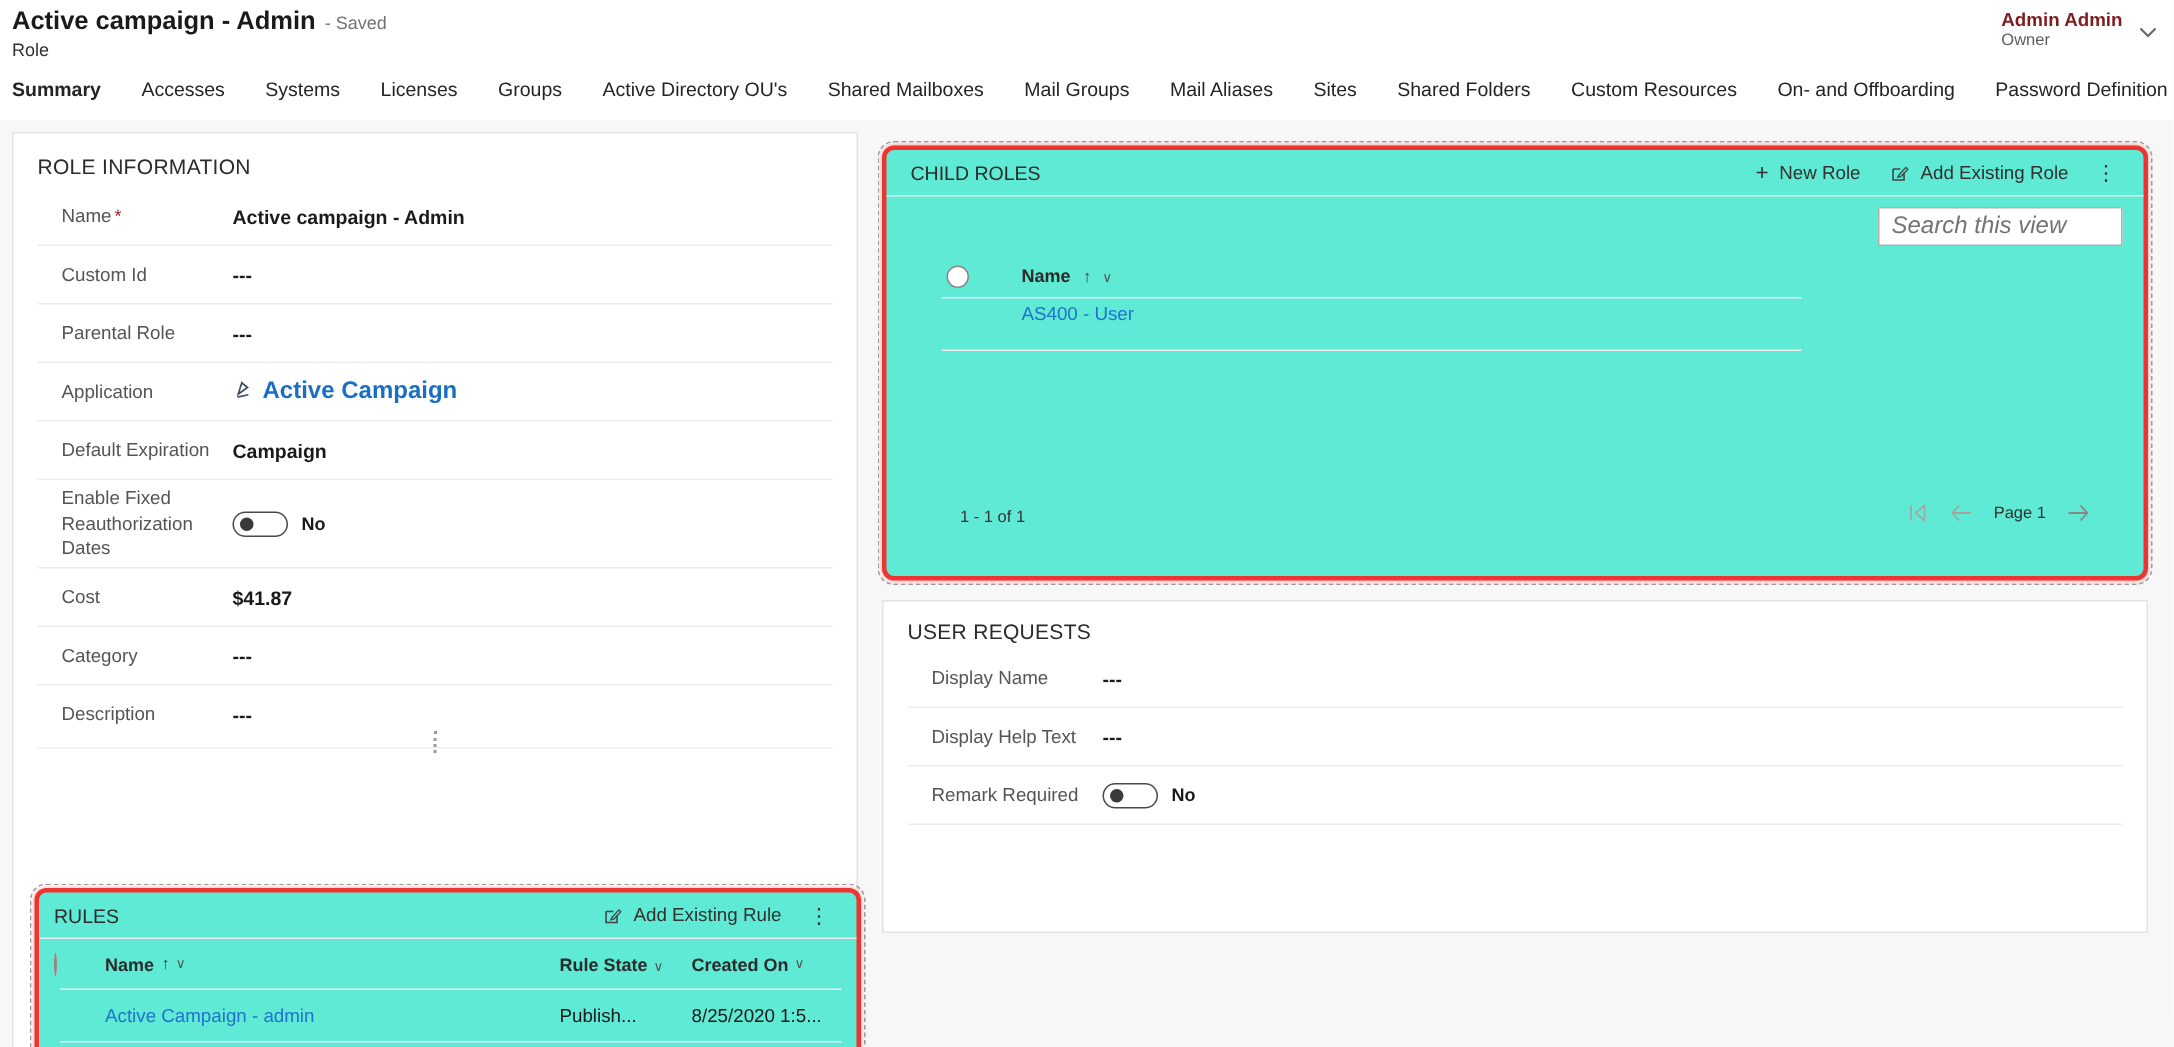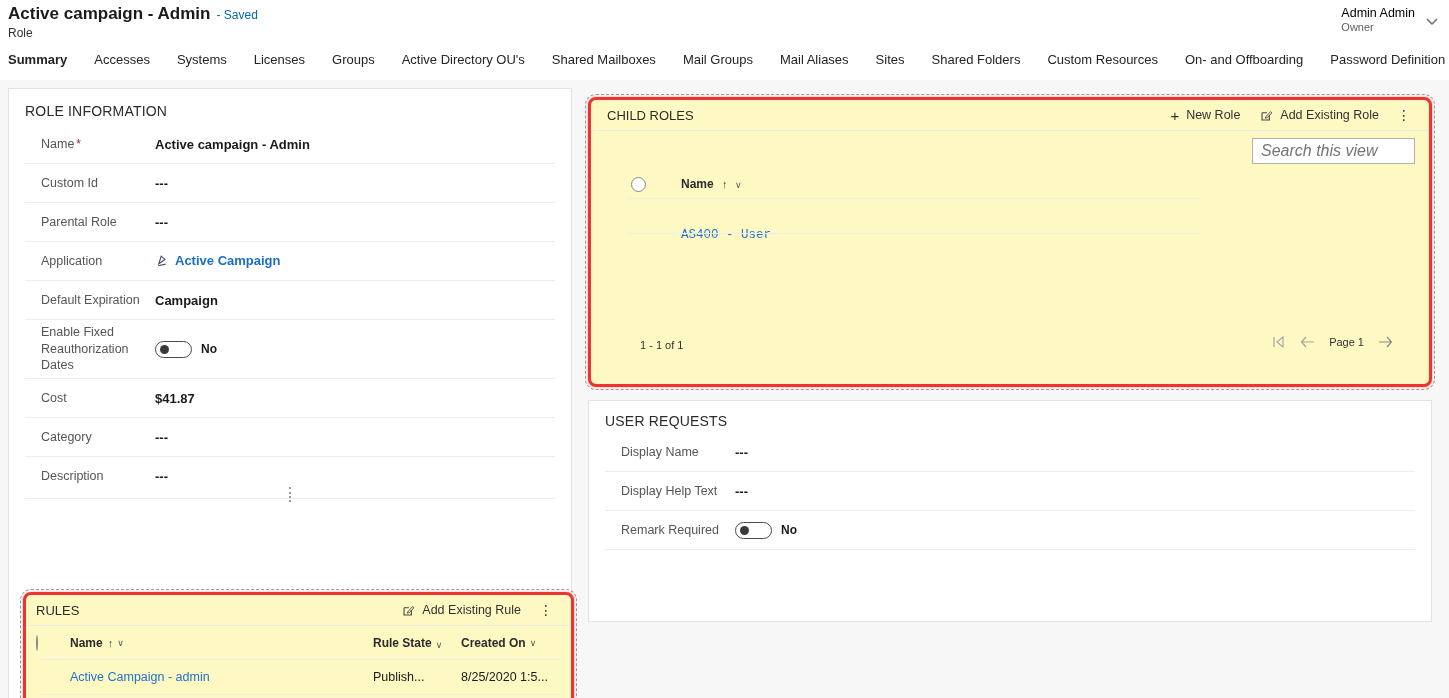--- a/index.html
+++ b/index.html
@@ -4,55 +4,55 @@
 <style>
   * { margin:0; padding:0; box-sizing:border-box; }
   html,body { width:1449px; height:698px; overflow:hidden; }
   body {
     font-family:"Liberation Sans","DejaVu Sans",sans-serif;
     background:#ffffff; color:#1b1a19; position:relative;
   }
   
   .hdr { position:absolute; left:0; top:0; width:1449px; height:48px; background:#fff; }
   .hdr-title { position:absolute; left:8px; top:4px; font-size:17px; font-weight:700; color:#1b1a19; }
-  .hdr-saved { font-size:12px; font-weight:400; color:#0369a1; margin-left:6px; }
+  .hdr-saved { font-size:12px; font-weight:400; color:#737373; margin-left:6px; }
   .hdr-sub { position:absolute; left:8px; top:26px; font-size:12px; color:#323130; }
   .owner-box { position:absolute; right:34px; top:6px; text-align:left; }
-  .owner-name { font-size:12.5px; font-weight:400; color:#000000; cursor:pointer; }
+  .owner-name { font-size:12.5px; font-weight:700; color:#7f1d1d; cursor:pointer; }
   .owner-role { font-size:11px; color:#605e5c; margin-top:1px; }
   .owner-chevron { position:absolute; right:8px; top:12px; width:18px; height:18px; color:#666; cursor:pointer; }
   
   .tabs { position:absolute; left:8px; top:52px; width:1440px; height:28px; display:flex; align-items:flex-start; white-space:nowrap; }
   .tab { font-size:13px; color:#242424; margin-right:27px; padding-bottom:24px; cursor:pointer; }
   .tab.active { font-weight:700; border-bottom:3px solid #2b7cd3; border-radius:1px; }
   
   .content { position:absolute; left:0; top:80px; width:1449px; height:618px; background:#f7f7f7; }
   .card { position:absolute; background:#fff; border:1px solid #e3e3e3; }
   .card-left { left:8px; top:8px; width:564px; height:616px; }
   .card-ur { left:588px; top:320px; width:844px; height:222px; }
   .section-title { font-size:14px; color:#2b2b2b; letter-spacing:0.2px; }
   
   .fields { margin:0 16px; }
   .field-row { display:flex; align-items:center; min-height:39px; border-bottom:1px solid #ededed; padding-left:16px; }
   .field-row.tall { min-height:59px; }
   .field-row.no-line { border-bottom:none; }
   .f-label { width:114px; font-size:12.5px; color:#555; line-height:1.35; flex-shrink:0; padding-right:6px; }
   .f-req { color:#a4262c; font-size:12px; margin-left:2px; }
   .f-value { font-size:13px; font-weight:700; color:#1b1a19; }
-  .f-link { font-size:13px; font-weight:700; color:#1a6fc4; cursor:pointer; display:inline-flex; align-items:flex-start; gap:6px; }
+  .f-link { font-size:16px; font-weight:700; color:#1a6fc4; cursor:pointer; display:inline-flex; align-items:flex-start; gap:6px; }
   
   .toggle-wrap { display:flex; align-items:center; gap:9px; }
   .toggle { width:37px; height:17px; border-radius:10px; position:relative; cursor:pointer; flex-shrink:0; }
   .toggle.off { border:1px solid #4a4a4a; background:#fff; }
   .toggle.off .knob { position:absolute; left:4px; top:3px; width:9px; height:9px; border-radius:50%; background:#3b3a39; }
   .toggle.on { background:#4c9a52; }
   .toggle.on .knob { position:absolute; right:3px; top:3.5px; width:10px; height:10px; border-radius:50%; background:#fff; }
   .toggle-label { font-size:12px; font-weight:700; color:#1b1a19; }
   
-  .red-box { position:absolute; background:#fef9c3; border:3px solid #ee3431; border-radius:8px;
+  .red-box { position:absolute; background:#5eead4; border:3px solid #ee3431; border-radius:8px;
              outline:1px dashed #9a9a9a; outline-offset:2px; box-shadow:0 0 3px rgba(238,52,49,.45); }
   .rules-box { left:14px; top:503px; width:551px; height:185px; }
   .cr-box { left:588px; top:17px; width:844px; height:290px; }
   
   .sg-header { display:flex; align-items:center; height:31px; padding:0 10px 0 10px; border-bottom:1px solid #ebebeb; }
   .sg-title { font-size:13px; color:#2b2b2b; flex:0 0 auto; }
   .sg-spacer { flex:1; }
   .sg-cmd { display:flex; align-items:center; gap:7px; font-size:12.5px; color:#323130; cursor:pointer; padding:0 10px; }
   .sg-cmd svg { display:block; }
   .sg-more { font-size:14px; color:#323130; cursor:pointer; padding:0 8px; }
@@ -72,21 +72,21 @@
   .rules-divider { border-bottom:1px solid #ededed; margin:0 10px 0 14px; }
   .rules-row { display:flex; align-items:center; height:34px; padding-left:44px; }
   .rules-radio-cell { width:34px; margin-left:-34px; flex-shrink:0; }
   
   .cr-search { position:absolute; right:14px; top:38px; width:163px; height:26px; border:1px solid #b3b0ad; background:#fff; display:flex; align-items:center; }
   .cr-search input { border:none; outline:none; flex:1; font-size:16px; color:#323130; padding:0 4px 0 8px; font-family:inherit; background:transparent;font-style:italic; }
   .cr-search input::placeholder { color:#767472; }
   .cr-search svg { margin-right:7px; flex-shrink:0; cursor:pointer; }
   .cr-colhead { position:absolute; left:40px; top:70px; height:28px; display:flex; align-items:center; }
   .cr-divider { position:absolute; left:37px; width:573px; border-bottom:1px solid #ededed; }
-  .cr-row { position:absolute; left:90px; top:112px; height:30px; display:flex; align-items:flex-end;font-family:Liberation Mono, monospace; }
+  .cr-row { position:absolute; left:90px; top:102px; height:30px; display:flex; align-items:flex-start; }
   .cr-footer { position:absolute; left:0; bottom:28px; width:100%; height:20px;text-align:right; }
   .cr-count { position:absolute; left:49px; top:3px; font-size:11px; color:#323130; }
   .cr-pager { position:absolute; right:36px; top:0; display:flex; align-items:center; gap:14px; }
   .pager-btn { cursor:pointer; display:flex; align-items:center; }
   .cr-pagelabel { font-size:11px; color:#323130; }
   
   .ur-title { margin:12px 16px 4px 16px; }
 </style>
 </head>
 <body>

